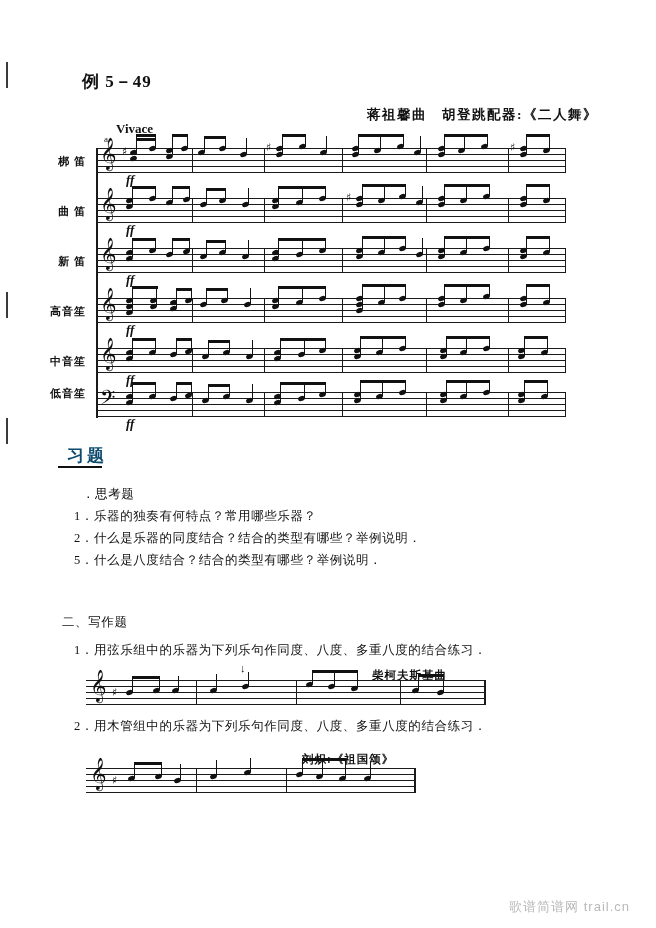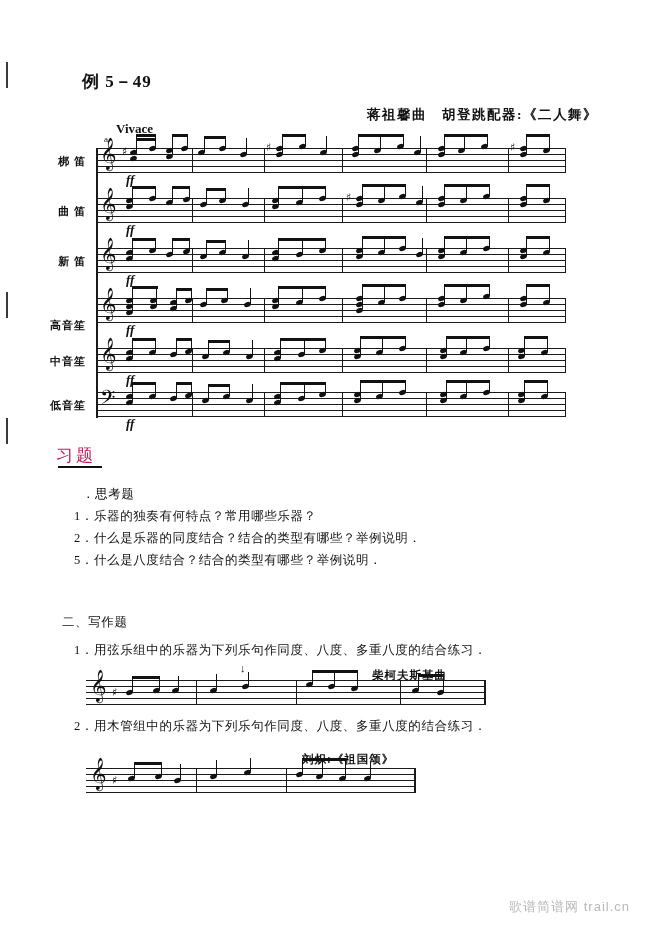--- a/index.html
+++ b/index.html
@@ -162,26 +162,26 @@
   .acc {
     position: absolute;
     font-size: 11px;
     color: #111;
     font-family: "DejaVu Sans", sans-serif;
   }
 
   
   .xiti {
     position: absolute;
-    left: 56px;
+    left: 67px;
     top: 444px;
     font-size: 17px;
-    font-weight: normal;
+    font-weight: bold;
     letter-spacing: 3px;
-    color: #be185d;
+    color: #0c4a6e;
   }
   .xiti-underline {
     position: absolute;
     left: 58px;
     top: 466px;
     width: 44px;
     height: 2px;
     background: #111;
   }
 
@@ -257,23 +257,23 @@
   <div class="credit">蒋祖馨曲　胡登跳配器:《二人舞》</div>
 
   <div class="tempo">Vivace</div>
   <div class="anacrusis">a.</div>
 
   <div class="score">
 
     <div class="inst-name" style="top:18px;">梆 笛</div>
     <div class="inst-name" style="top:68px;">曲 笛</div>
     <div class="inst-name" style="top:118px;">新 笛</div>
-    <div class="inst-name" style="top:182px;text-align:right;">高音笙</div>
+    <div class="inst-name" style="top:168px;text-align:right;">高音笙</div>
     <div class="inst-name" style="top:218px;">中音笙</div>
-    <div class="inst-name" style="top:262px;">低音笙</div>
+    <div class="inst-name" style="top:250px;">低音笙</div>
 
     <div class="stave" style="top:12px;">
       <div class="line"></div>
       <div class="line"></div>
       <div class="line"></div>
       <div class="line"></div>
       <div class="line"></div>
     </div>
     <div class="stave" style="top:62px;">
       <div class="line"></div>

